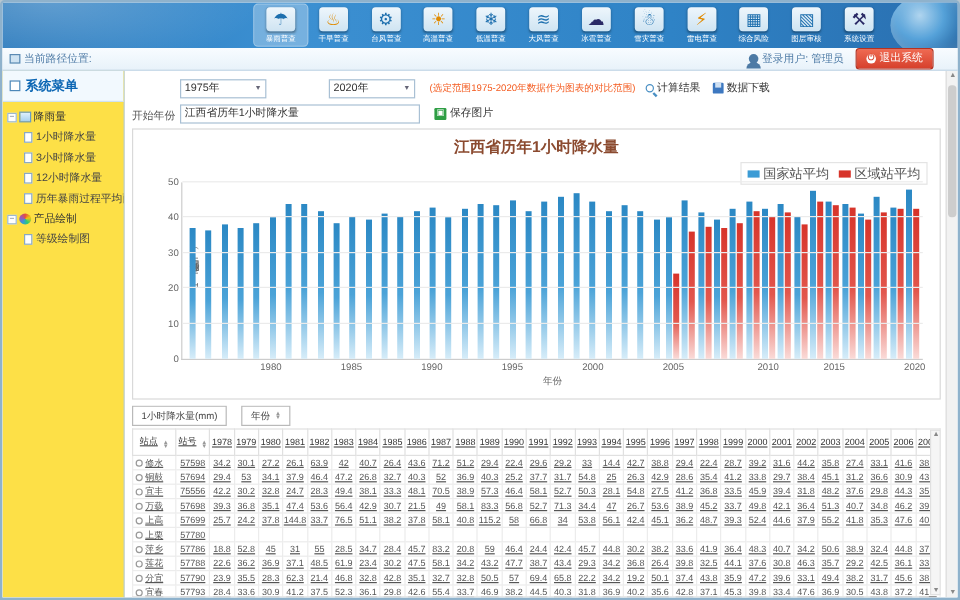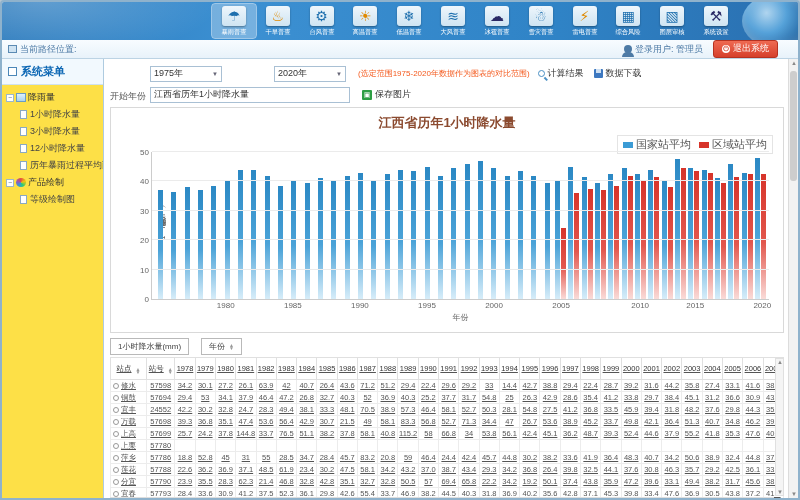--- a/index.html
+++ b/index.html
@@ -573,21 +573,21 @@
                 <td>29.7</td>
                 <td>38.4</td>
                 <td>45.1</td>
                 <td>31.2</td>
                 <td>36.6</td>
                 <td>30.9</td>
                 <td>43.7</td>
               </tr>
               <tr>
                 <td class="name"><span class="radio"></span>宜丰</td>
-                <td>24552</td>
+                <td>75556</td>
                 <td>42.2</td>
                 <td>30.2</td>
                 <td>32.8</td>
                 <td>24.7</td>
                 <td>28.3</td>
                 <td>49.4</td>
                 <td>38.1</td>
                 <td>33.3</td>
                 <td>48.1</td>
                 <td>70.5</td>
@@ -756,21 +756,21 @@
                 <td>36.9</td>
                 <td>37.1</td>
                 <td>48.5</td>
                 <td>61.9</td>
                 <td>23.4</td>
                 <td>30.2</td>
                 <td>47.5</td>
                 <td>58.1</td>
                 <td>34.2</td>
                 <td>43.2</td>
-                <td>37.0</td>
+                <td>47.7</td>
                 <td>38.7</td>
                 <td>43.4</td>
                 <td>29.3</td>
                 <td>34.2</td>
                 <td>36.8</td>
                 <td>26.4</td>
                 <td>39.8</td>
                 <td>32.5</td>
                 <td>44.1</td>
                 <td>37.6</td>

